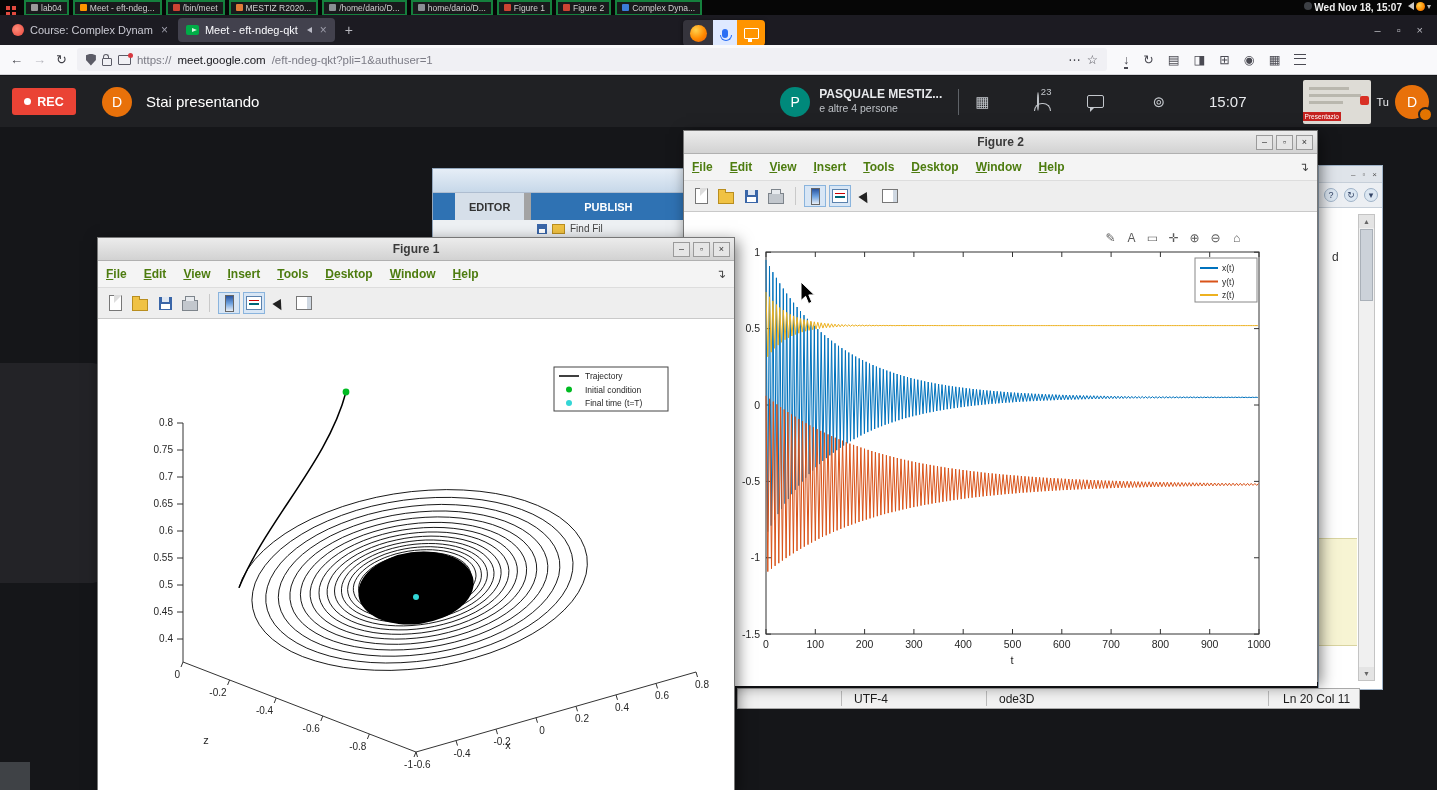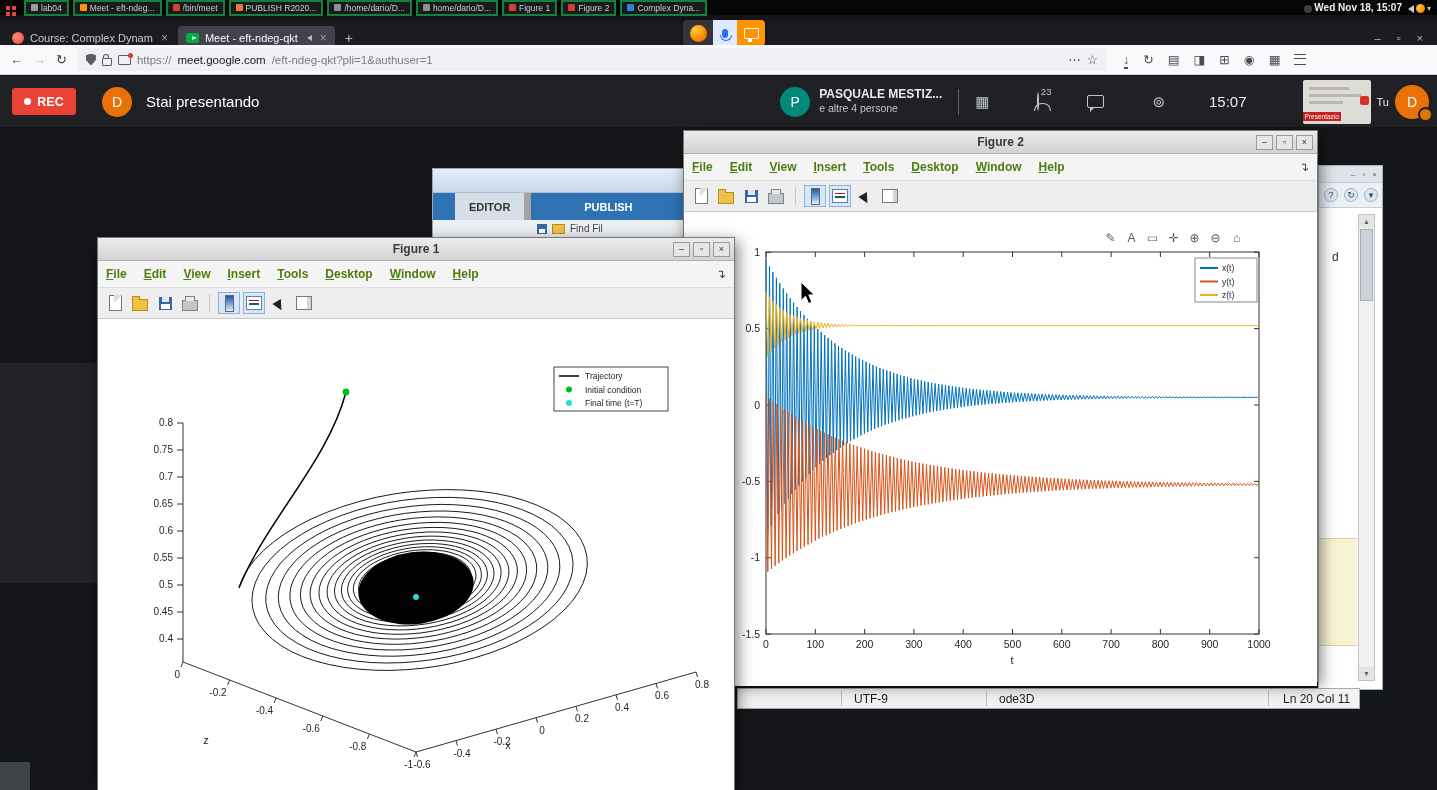--- a/index.html
+++ b/index.html
@@ -7,27 +7,27 @@
           font-family:"Liberation Sans",sans-serif;user-select:none;}
   
   #sysbar{position:absolute;left:0;top:0;width:1437px;height:15px;background:#060606;
           display:flex;align-items:center;gap:6px;padding:0 6px;box-sizing:border-box;color:#d8d8d8;font-size:9px;}
   .apps-grid{width:4px;height:4px;background:#e04a3f;box-shadow:6px 0 #e04a3f,0 6px #e04a3f,6px 6px #e04a3f;margin-right:8px;}
   #task-windows{display:flex;gap:4px;overflow:hidden;flex:0 1 auto;}
   .task-win{display:flex;align-items:center;gap:3px;background:#191a1c;border:2px solid #15803d;height:12px;
             padding:0 5px;max-width:96px;white-space:nowrap;overflow:hidden;}
   .task-ico{width:7px;height:7px;border-radius:1px;flex:none;}
   .task-label{overflow:hidden;text-overflow:ellipsis;font-size:8.5px;color:#cfcfcf;}
-  .sys-right{margin-left:auto;display:flex;align-items:flex-end;gap:2px;}
+  .sys-right{margin-left:auto;display:flex;align-items:flex-start;gap:2px;}
   .sys-dot{width:8px;height:8px;border-radius:50%;background:#3c3f44;}
   .sys-clock{color:#f0f0f0;font-size:10px;font-weight:bold;}
   .spk-tri{width:0;height:0;border:4px solid transparent;border-right:6px solid #c9c9c9;}
   .ff-dot{width:9px;height:9px;border-radius:50%;background:radial-gradient(circle at 35% 35%,#ffd24d,#ff8a00 60%,#d8560a);}
   
-  #tabbar{position:absolute;left:0;top:23px;width:1437px;height:30px;background:#1c1b22;display:flex;align-items:center;
+  #tabbar{position:absolute;left:0;top:15px;width:1437px;height:30px;background:#1c1b22;display:flex;align-items:center;
           padding:0 4px;box-sizing:border-box;}
   .tab{height:24px;border-radius:4px;display:flex;align-items:center;gap:6px;padding:0 8px;margin-right:2px;
        font-size:11px;color:#c9c9d2;max-width:215px;}
   .tab.active{background:#42414d;color:#fbfbfe;}
   .tab .title{white-space:nowrap;overflow:hidden;text-overflow:ellipsis;max-width:150px;}
   .tab .close{color:#9d9daa;font-size:12px;line-height:1;padding-left:2px;}
   .fav-course{width:12px;height:12px;border-radius:50%;background:radial-gradient(circle at 40% 40%,#ff8d7a,#e8453c);flex:none;}
   .fav-meet{width:13px;height:10px;border-radius:2px;background:#00ac47;position:relative;flex:none;}
   .fav-meet::after{content:"";position:absolute;right:2px;top:2.5px;border-left:5px solid #d2f5dd;border-top:2.5px solid transparent;border-bottom:2.5px solid transparent;}
   .tab-spk{width:0;height:0;border:3px solid transparent;border-right:5px solid #b9b9c4;position:relative;}
@@ -183,21 +183,21 @@
         <span class="task-win">
           <span class="task-ico" style="background: rgb(255, 149, 0);"></span>
           <span class="task-label">Meet - eft-ndeg...</span>
         </span>
         <span class="task-win">
           <span class="task-ico" style="background: rgb(204, 68, 51);"></span>
           <span class="task-label">/bin/meet</span>
         </span>
         <span class="task-win">
           <span class="task-ico" style="background: rgb(224, 123, 57);"></span>
-          <span class="task-label">PUBLISH R2020...</span>
+          <span class="task-label">MESTIZ R2020...</span>
         </span>
         <span class="task-win">
           <span class="task-ico" style="background: rgb(138, 143, 148);"></span>
           <span class="task-label">/home/dario/D...</span>
         </span>
         <span class="task-win">
           <span class="task-ico" style="background: rgb(138, 143, 148);"></span>
           <span class="task-label">home/dario/D...</span>
         </span>
         <span class="task-win">
@@ -351,21 +351,21 @@
         <div class="rs-arrow">▲</div>
         <div class="rs-thumb"></div>
         <div class="rs-arrow" style="position:absolute;bottom:0;left:0;right:0;">▼</div>
       </div>
       <div class="rs-yellow"></div>
     </div>
   </div>
 
   <div id="statusbar">
     <span class="st-sep" style="left:103px;"></span>
-    <span class="st-txt" style="left:116px;">UTF-9</span>
+    <span class="st-txt" style="left:116px;">UTF-4</span>
     <span class="st-sep" style="left:248px;"></span>
     <span class="st-txt" style="left:261px;">ode3D</span>
     <span class="st-sep" style="left:530px;"></span>
     <span class="st-txt" style="left:545px;">Ln 20 Col 11</span>
   </div>
 
   <div class="mlwin" id="fig2-win" style="left:683px;top:130px;width:635px;height:552px;">
     <div class="ml-title">
       <span class="cap">Figure 2</span>
       <span class="ml-btns">

